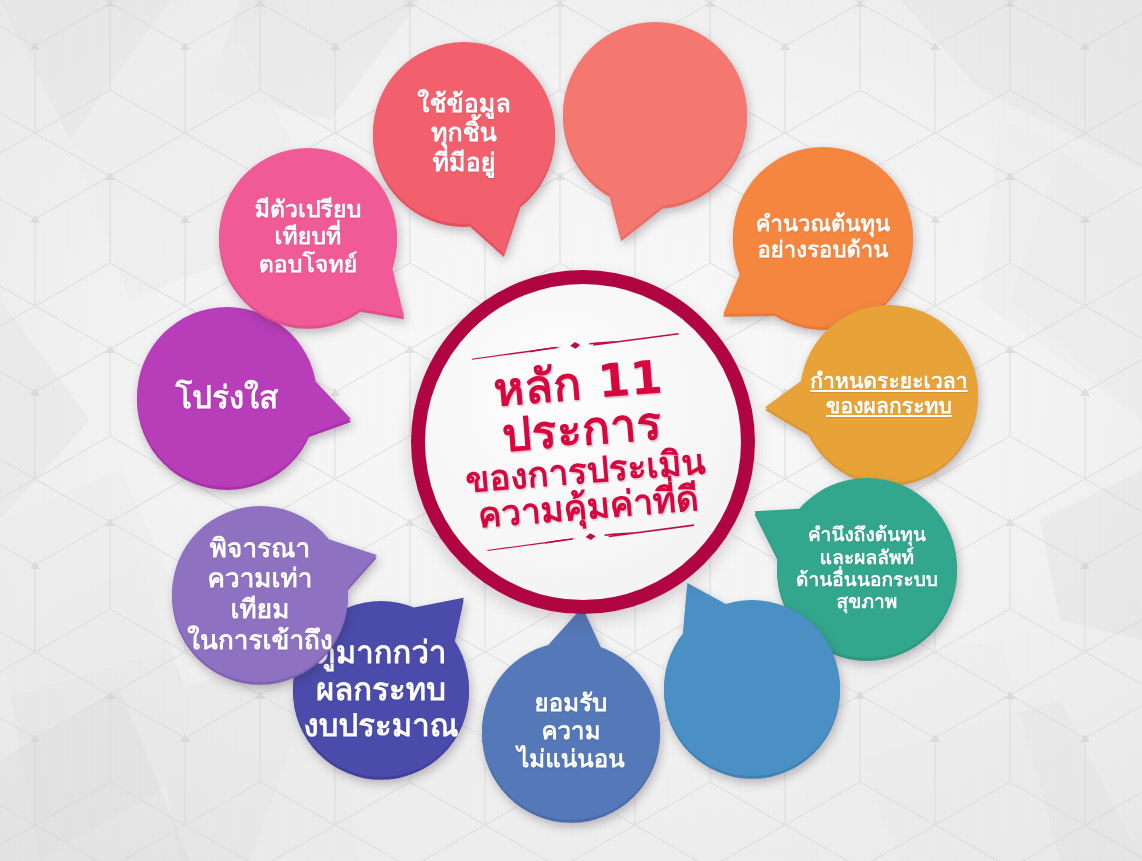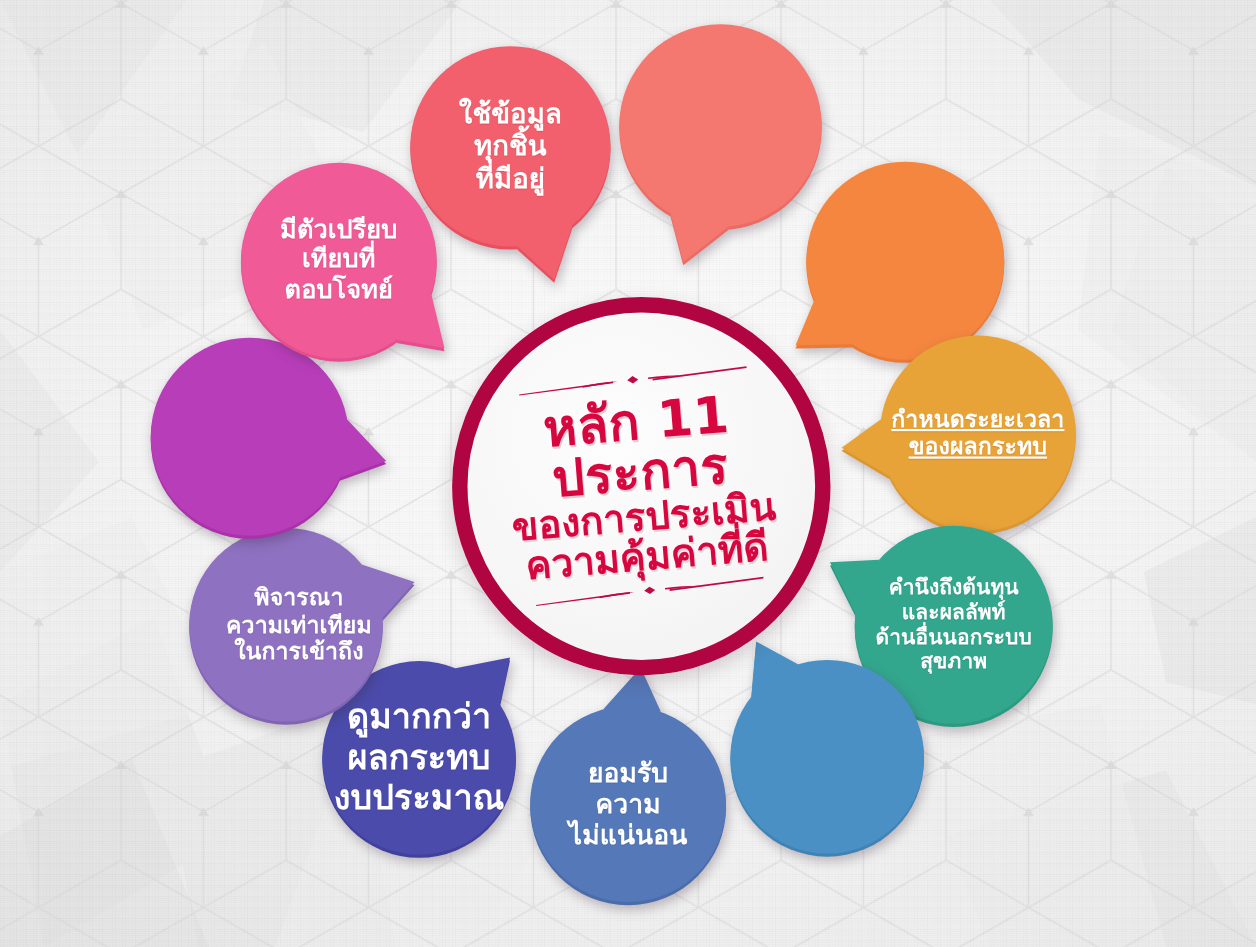--- a/index.html
+++ b/index.html
@@ -215,20 +215,22 @@
         <svg class="bub-svg" viewBox="0 0 100 100">
           <g fill="#ea7a35">
             <circle cx="50" cy="51.6" r="50"></circle>
             <polygon points="23.28,93.86 -5.43,94.35 4.08,71.39"></polygon>
           </g>
           <g fill="#f5863f">
             <polygon points="23.28,92.26 -5.43,92.75 4.08,69.79"></polygon>
             <circle cx="50" cy="50" r="50"></circle>
           </g>
         </svg>
+        <div class="bub-label">คำนวณต้นทุน
+อย่างรอบด้าน</div>
       </div>
       <div class="bubble" style="left: 800px; top: 305px; width: 178px; height: 178px; font-size: 21px; color: rgb(255, 255, 255); text-decoration: underline;">
         <svg class="bub-svg" viewBox="0 0 100 100">
           <g fill="#dc9730">
             <circle cx="50" cy="51.6" r="50"></circle>
             <polygon points="5.10,73.60 -19.61,58.98 0.52,44.40"></polygon>
           </g>
           <g fill="#e7a238">
             <polygon points="5.10,72.00 -19.61,57.38 0.52,42.80"></polygon>
             <circle cx="50" cy="50" r="50"></circle>
@@ -288,21 +290,21 @@
           </g>
           <g fill="#4a4bab">
             <polygon points="68.80,3.67 96.97,-1.90 91.68,22.38"></polygon>
             <circle cx="50" cy="50" r="50"></circle>
           </g>
         </svg>
         <div class="bub-label">ดูมากกว่า
 ผลกระทบ
 งบประมาณ</div>
       </div>
-      <div class="bubble" style="left: 172px; top: 480px; width: 176px; height: 176px; font-size: 21px; color: rgb(255, 255, 255); justify-content: flex-end;">
+      <div class="bubble" style="left: 172px; top: 506px; width: 176px; height: 176px; font-size: 26px; color: rgb(255, 255, 255); justify-content: flex-end;">
         <svg class="bub-svg" viewBox="0 0 100 100">
           <g fill="#8064b4">
             <circle cx="50" cy="51.6" r="50"></circle>
             <polygon points="89.13,20.47 116.40,29.45 99.87,48.01"></polygon>
           </g>
           <g fill="#8e71c1">
             <polygon points="89.13,18.87 116.40,27.85 99.87,46.41"></polygon>
             <circle cx="50" cy="50" r="50"></circle>
           </g>
         </svg>
@@ -314,20 +316,21 @@
         <svg class="bub-svg" viewBox="0 0 100 100">
           <g fill="#a932ab">
             <circle cx="50" cy="51.6" r="50"></circle>
             <polygon points="99.24,42.93 118.92,63.84 95.54,72.25"></polygon>
           </g>
           <g fill="#b83db9">
             <polygon points="99.24,41.33 118.92,62.24 95.54,70.65"></polygon>
             <circle cx="50" cy="50" r="50"></circle>
           </g>
         </svg>
+        <div class="bub-label">โปร่งใส</div>
       </div>
       <div class="bubble" style="left: 219px; top: 148px; width: 178px; height: 178px; font-size: 23px; color: rgb(255, 255, 255); text-align: center;">
         <svg class="bub-svg" viewBox="0 0 100 100">
           <g fill="#e54d8c">
             <circle cx="50" cy="51.6" r="50"></circle>
             <polygon points="97.13,68.30 103.96,96.19 79.47,92.00"></polygon>
           </g>
           <g fill="#ef5a97">
             <polygon points="97.13,66.70 103.96,94.59 79.47,90.40"></polygon>
             <circle cx="50" cy="50" r="50"></circle>

